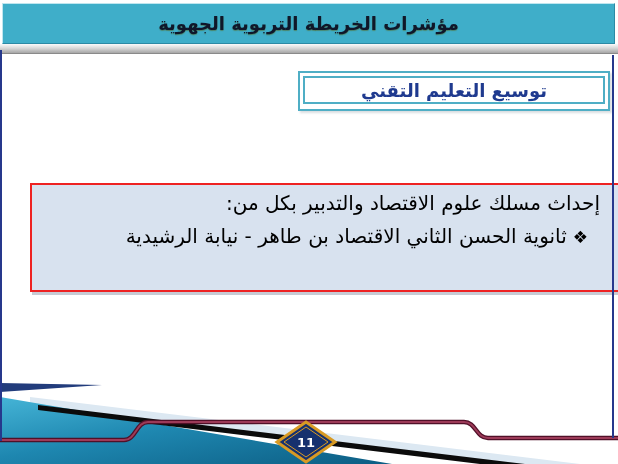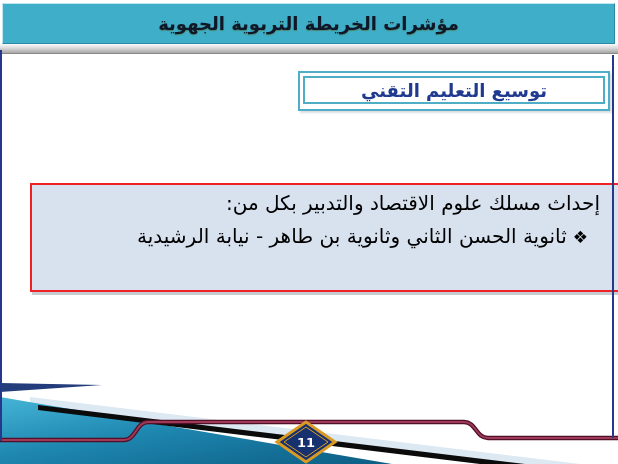--- a/index.html
+++ b/index.html
@@ -86,21 +86,21 @@
 
   <div class="subtitle-box">
     <div class="subtitle-inner" dir="rtl">
       <span class="subtitle-text">توسيع التعليم التقني</span>
     </div>
   </div>
 
   <div class="content-box">
     <div class="content-heading">إحداث مسلك علوم الاقتصاد والتدبير بكل من:</div>
     <div class="bullet-row">
-      <span class="bullet-glyph">❖</span><span>ثانوية الحسن الثاني وثانوية بن طاهر - نيابة الرشيدية</span>
+      <span class="bullet-glyph">❖</span><span>ثانوية الحسن الثاني الاقتصاد بن طاهر - نيابة الرشيدية</span>
     </div>
   </div>
 
   <svg class="bottom-art" viewBox="0 0 618 81" xmlns="http://www.w3.org/2000/svg">
     <defs>
       <linearGradient id="tealGrad" x1="0" y1="0" x2="1" y2="1">
         <stop offset="0" stop-color="#45B4D6"></stop>
         <stop offset="0.45" stop-color="#1E87B0"></stop>
         <stop offset="1" stop-color="#0C5D83"></stop>
       </linearGradient>

